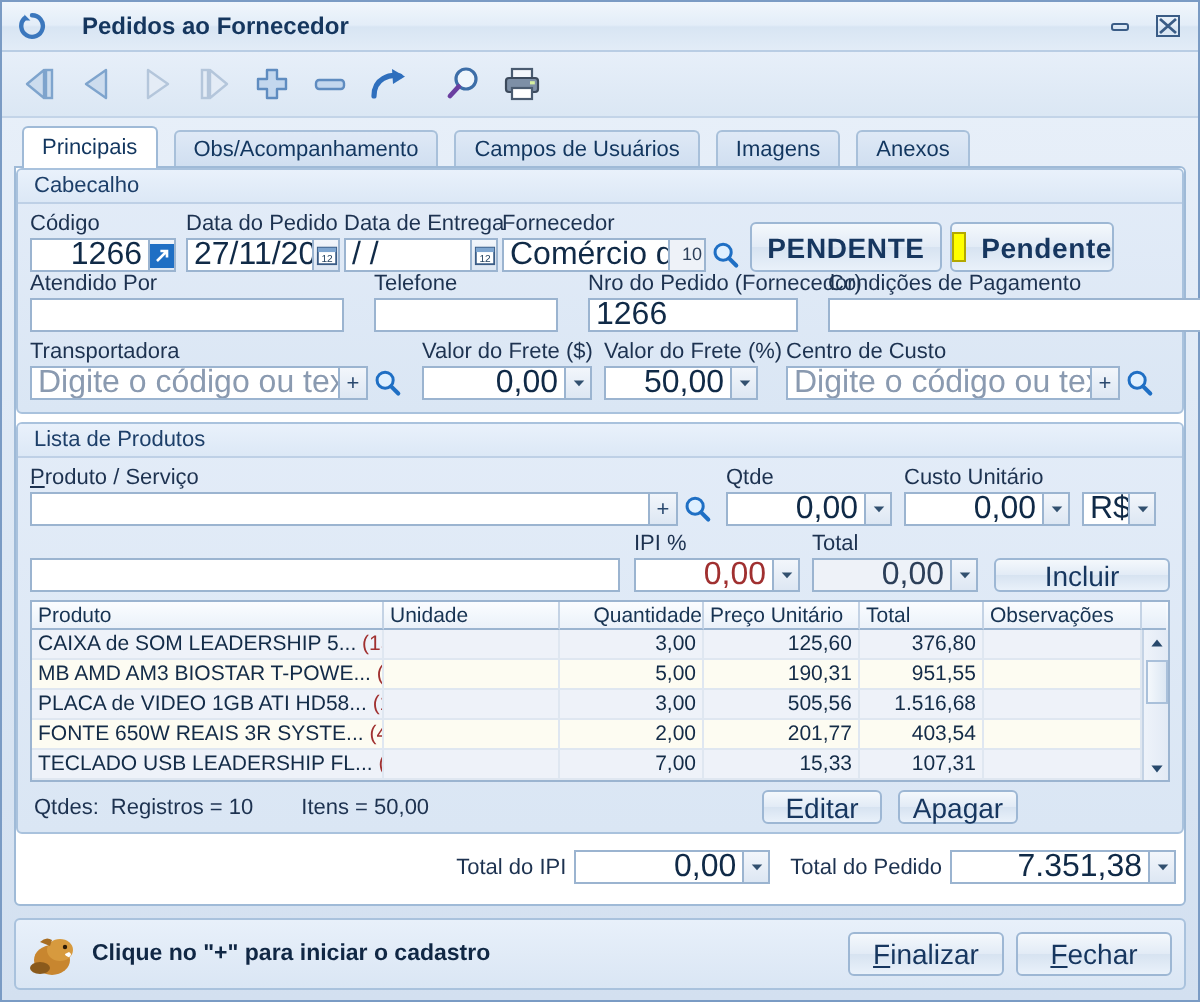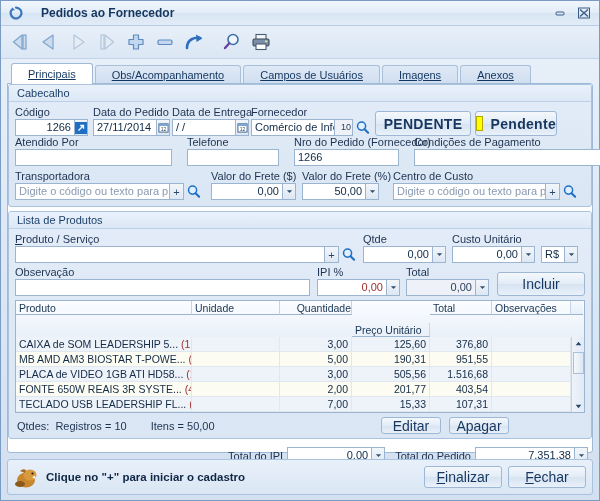--- a/index.html
+++ b/index.html
@@ -53,30 +53,29 @@
 
   
   .tabstrip {
     display:flex; align-items:flex-end;
     height: 21px; padding-left: 10px;
     margin-top: 4px;
     position: relative;
   }
   .tab {
     height: 18px; line-height:18px;
-    padding: 0 16px;
+    padding: 0 9px;
     font-size: 11px;
     color:#12365f;
     background: linear-gradient(180deg,#dfe9f6 0%, #cfdef0 100%);
     border: 1px solid #a8c0da;
     border-bottom: none;
     border-radius: 3px 3px 0 0;
-    margin-right: 2px;
+    margin-right: 8px;
     white-space: nowrap;
-    text-decoration: underline;
   }
   .tab.active {
     background: #ffffff;
     height: 20px; line-height:20px;
     border-color: #9fbad7;
     font-weight: normal;
     position: relative; z-index:3;
   }
   
   .panel {
@@ -108,21 +107,21 @@
   }
   .group-body { padding: 4px 6px 6px 6px; position:relative; }
 
   .lbl { font-size: 11px; color:#1d3250; display:block; margin-bottom:1px; white-space:nowrap;}
   .lbl u { text-decoration: underline; }
 
   .fld {
     height: 17px; box-sizing:border-box;
     border: 1px solid #9bb4d0;
     background: #ffffff;
-    font-size: 11px;
+    font-size: 16px;
     color:#102a47;
     padding: 1px 3px;
     line-height: 13px;
     display:flex; align-items:center;
     overflow:hidden; white-space:nowrap;
   }
   .fld.ro { background:#eef2f8; color:#2c3f59;}
   .fld.right { justify-content: flex-end; }
   .fld .ph { color:#8a9ab0; }
   .row { display:flex; align-items:flex-end; }
@@ -485,21 +484,20 @@
                   <svg viewBox="0 0 8 8" width="7" height="7">
                     <path d="M1 2.6 L4 5.8 L7 2.6 Z" fill="#32506f"></path>
                   </svg>
                 </div>
             </div>
           </div>
         </div>
 
         <div class="row" style="gap:6px;margin-top:3px;">
           <div class="cell" style="width:295px;">
-            <span class="lbl">Observação</span>
             <div class="fld" style="width:295px;"></div>
           </div>
           <div class="cell" style="width:83px;margin-left:1px;">
             <span class="lbl">IPI %</span>
             <div class="inline">
               <div class="fld right" style="width:70px;color:#a03030;">0,00</div>
               <div class="spin">
                   <svg viewBox="0 0 8 8" width="7" height="7">
                     <path d="M1 2.6 L4 5.8 L7 2.6 Z" fill="#32506f"></path>
                   </svg>
@@ -510,29 +508,29 @@
             <span class="lbl">Total</span>
             <div class="inline">
               <div class="fld ro right" style="width:70px;">0,00</div>
               <div class="spin">
                   <svg viewBox="0 0 8 8" width="7" height="7">
                     <path d="M1 2.6 L4 5.8 L7 2.6 Z" fill="#32506f"></path>
                   </svg>
                 </div>
             </div>
           </div>
-          <div class="btn" style="width:93px;height:24px;margin-left:2px;align-self:flex-end;">Incluir</div>
+          <div class="btn" style="width:93px;height:17px;margin-left:2px;align-self:flex-end;">Incluir</div>
         </div>
 
         <div class="grid" style="margin-top:4px;">
           <div class="grid-head">
             <div class="c0">Produto</div>
             <div class="c1">Unidade</div>
             <div class="c2" style="text-align:right;">Quantidade</div>
-            <div class="c3" style="text-align:left;margin-top:22px;">Preço Unitário</div>
+            <div class="c3" style="text-align:left;">Preço Unitário</div>
             <div class="c4" style="text-align:left;">Total</div>
             <div class="c5">Observações</div>
             <div style="width:12px;border-right:none;background:linear-gradient(180deg,#f6fafe,#e6eef8);"></div>
           </div>
           <div style="display:flex;">
             <div style="flex:1;">
               <div class="grow odd">
                 <div class="c0"><span>CAIXA de SOM LEADERSHIP 5...</span> <span class="code">(1570)</span></div>
                 <div class="c1"></div>
                 <div class="c2">3,00</div>

